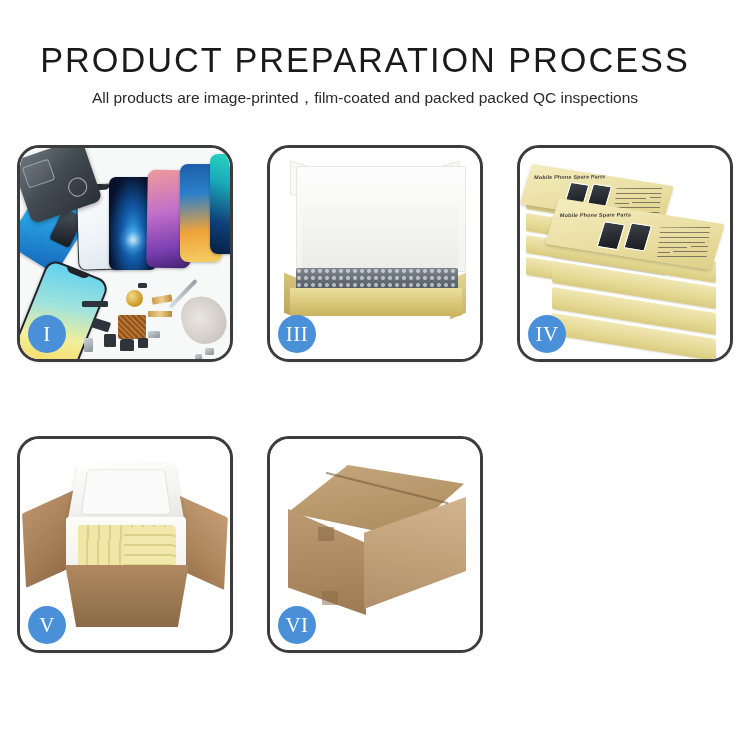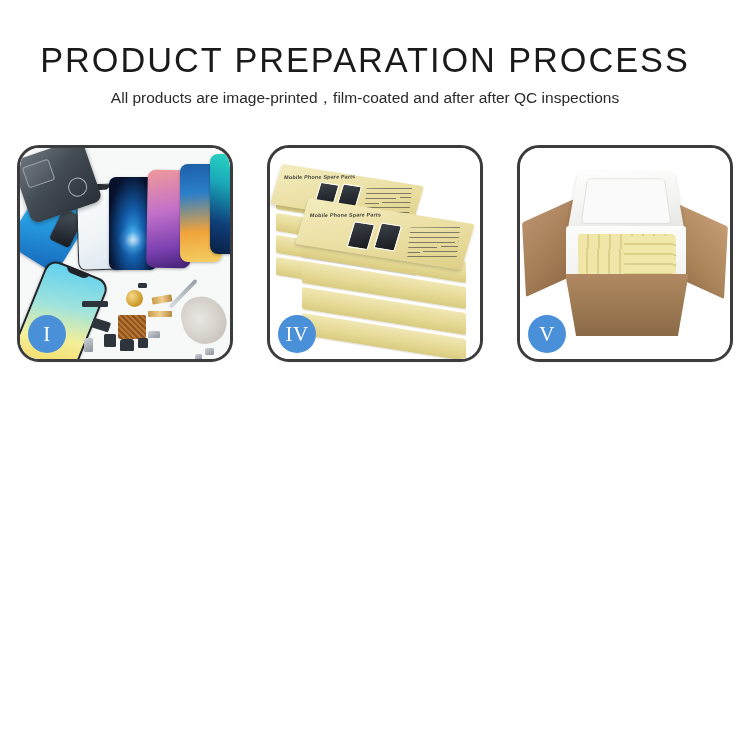--- a/index.html
+++ b/index.html
@@ -387,21 +387,21 @@
     background: rgba(135,104,68,.5); border-radius:1px;
   }
 
   .panel-shadow { box-shadow: 0 1px 2px rgba(0,0,0,.05); }
 </style>
 </head>
 <body>
 
 <div class="header">
   <h1 class="page-title">PRODUCT PREPARATION PROCESS</h1>
-  <p class="page-subtitle">All products are image-printed，film-coated and after after QC inspections</p>
+  <p class="page-subtitle">All products are image-printed，film-coated and packed packed QC inspections</p>
 </div>
 
 <div class="grid">
 
   <div class="panel panel-shadow">
     <div class="panel-stage">
       <div class="p1-bg"></div>
       <div class="ph ph-a"></div>
       <div class="ph ph-b"></div>
       <div class="ph ph-c"></div>
@@ -425,20 +425,34 @@
       <div class="chip silver" style="left:128px;top:183px;width:12px;height:7px;"></div>
       <div class="chip" style="left:118px;top:135px;width:9px;height:5px;"></div>
       <div class="chip silver" style="right:16px;top:200px;width:9px;height:7px;"></div>
       <div class="chip silver" style="right:28px;top:206px;width:7px;height:6px;"></div>
 
       <div class="badge">I</div>
     </div>
   </div>
 
 
+  <div class="panel panel-shadow">
+    <div class="panel-stage">
+      <div class="p3-bg"></div>
+      <div class="p3-lid-flapL"></div>
+      <div class="p3-lid-flapR"></div>
+      <div class="p3-lid-back"></div>
+      <div class="p3-inner"></div>
+      <div class="p3-sideL"></div>
+      <div class="p3-sideR"></div>
+      <div class="p3-wrap"></div>
+      <div class="p3-front"></div>
+      <div class="badge">III</div>
+    </div>
+  </div>
 
   <div class="panel panel-shadow">
     <div class="panel-stage">
       <div class="p4-bg"></div>
       <div class="p4-stack">
 
         <div class="p4-box" style="left:6px;  top:54px;  width:140px; height:18px; transform:skewY(9deg);"></div>
         <div class="p4-box" style="left:6px;  top:76px;  width:140px; height:18px; transform:skewY(9deg);"></div>
         <div class="p4-box" style="left:6px;  top:98px;  width:140px; height:18px; transform:skewY(9deg);"></div>
         <div class="p4-box" style="left:6px;  top:120px; width:140px; height:18px; transform:skewY(9deg);"></div>
@@ -474,14 +488,26 @@
       <div class="p5-flapR"></div>
       <div class="p5-foam-lid"></div>
       <div class="p5-foam-box"></div>
       <div class="p5-contents"></div>
       <div class="p5-contents2"></div>
       <div class="p5-body"></div>
       <div class="badge">V</div>
     </div>
   </div>
 
+  <div class="panel panel-shadow">
+    <div class="panel-stage">
+      <div class="p6-bg"></div>
+      <div class="p6-top"></div>
+      <div class="p6-left"></div>
+      <div class="p6-right"></div>
+      <div class="p6-seam"></div>
+      <div class="p6-tapeA"></div>
+      <div class="p6-tapeB"></div>
+      <div class="badge">VI</div>
+    </div>
+  </div>
 
 </div>
 
 </body></html>

